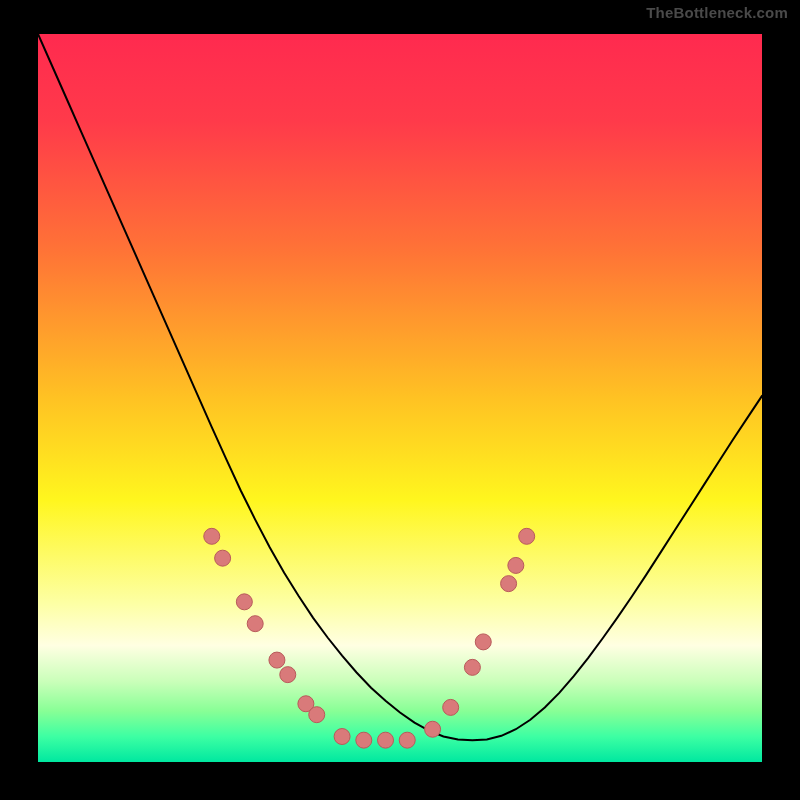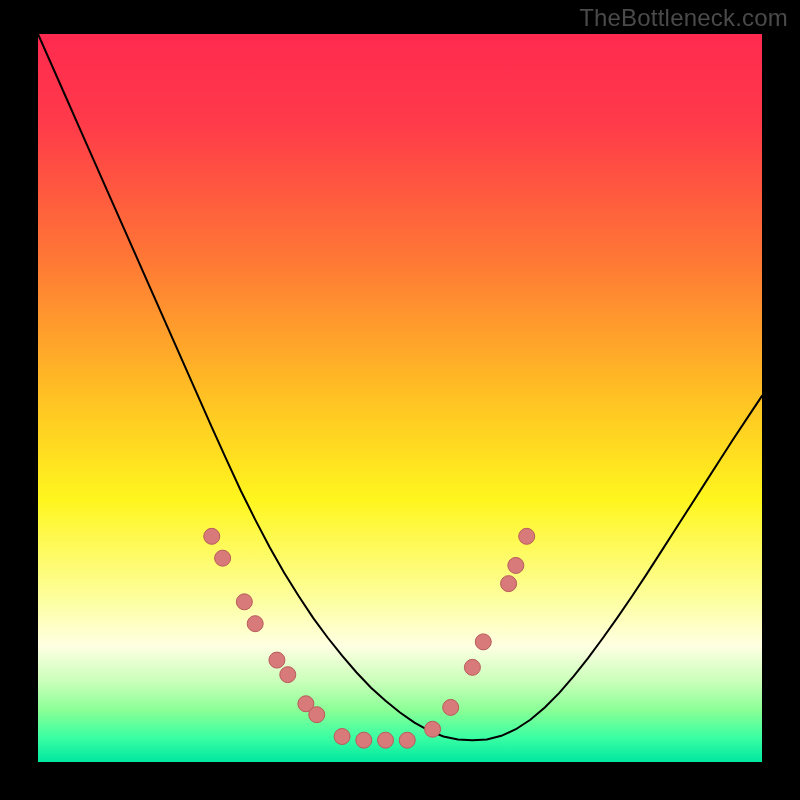--- a/index.html
+++ b/index.html
@@ -14,22 +14,22 @@
   .frame {
     position: relative;
     width: 800px;
     height: 800px;
     background: #000;
   }
   .watermark {
     position: absolute;
     top: 4px;
     right: 12px;
-    font-size: 24px;
-    font-weight: 400;
+    font-size: 15px;
+    font-weight: 700;
     color: #4a4a4a;
     letter-spacing: 0.2px;
     z-index: 10;
   }
   .plot-area {
     position: absolute;
     left: 38px;
     top: 34px;
     width: 724px;
     height: 728px;

